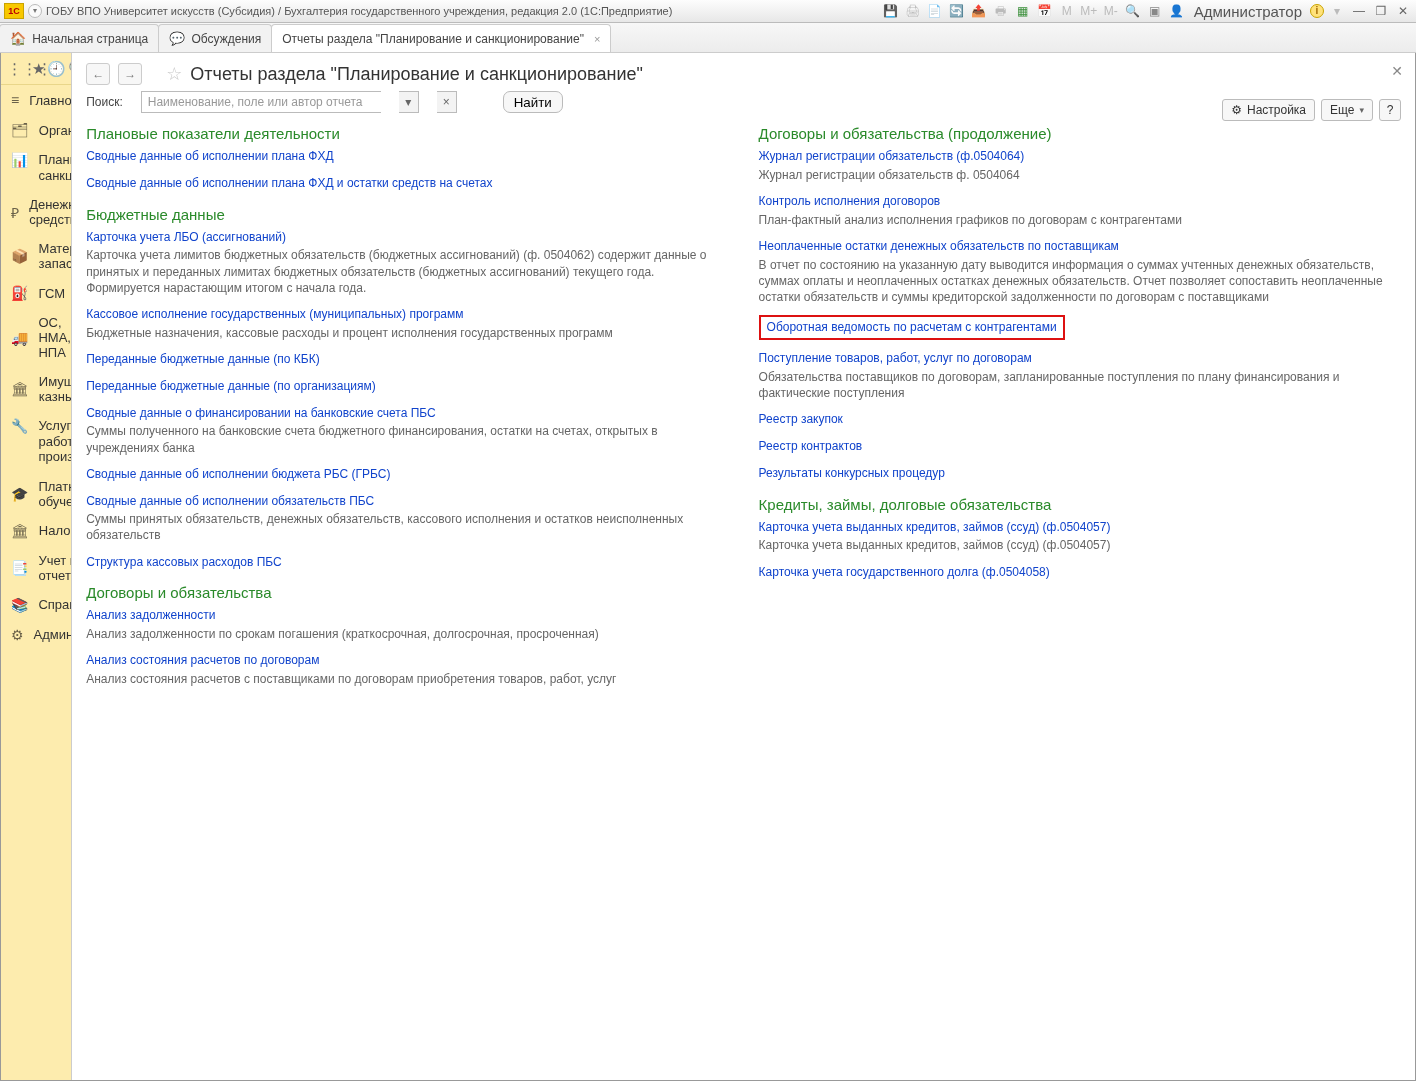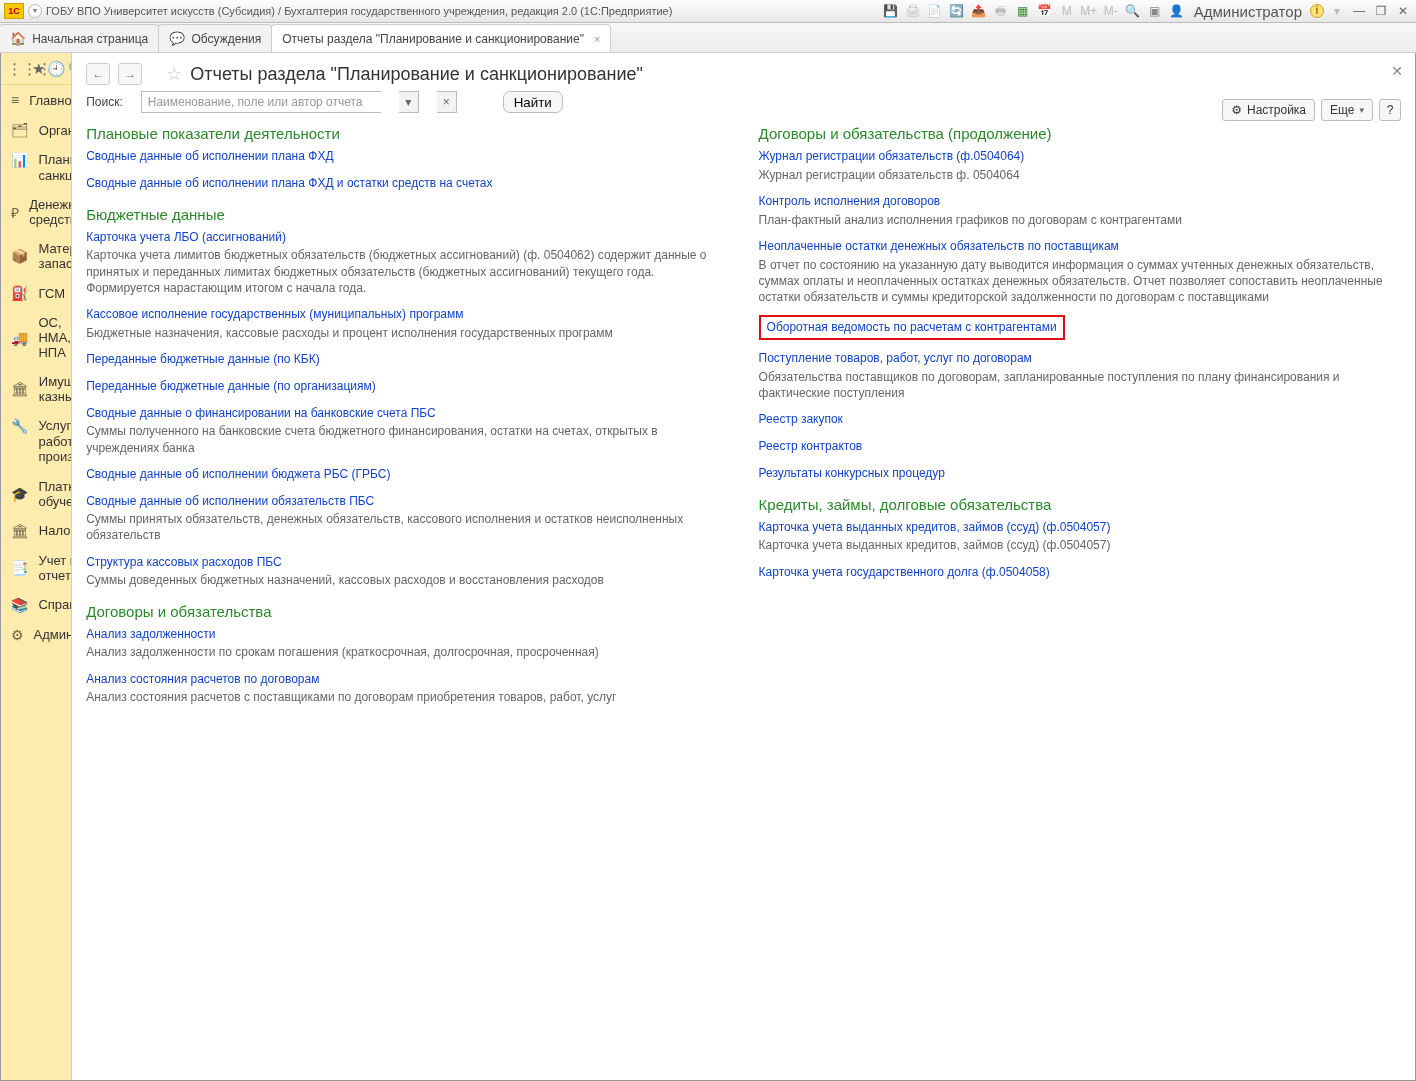--- a/index.html
+++ b/index.html
@@ -293,21 +293,21 @@
           <div class="section-head">Бюджетные данные</div>
           <div class="report-block"><span class="report-link">Карточка учета ЛБО (ассигнований)</span><div class="report-desc">Карточка учета лимитов бюджетных обязательств (бюджетных ассигнований) (ф. 0504062) содержит
 данные о принятых и переданных лимитах бюджетных обязательств (бюджетных ассигнований) текущего года.
 Формируется нарастающим итогом с начала года.</div></div>
           <div class="report-block"><span class="report-link">Кассовое исполнение государственных (муниципальных) программ</span><div class="report-desc">Бюджетные назначения, кассовые расходы и процент исполнения государственных программ</div></div>
           <div class="report-block"><span class="report-link">Переданные бюджетные данные (по КБК)</span></div>
           <div class="report-block"><span class="report-link">Переданные бюджетные данные (по организациям)</span></div>
           <div class="report-block"><span class="report-link">Сводные данные о финансировании на банковские счета ПБС</span><div class="report-desc">Суммы полученного на банковские счета бюджетного финансирования, остатки на счетах, открытых в учреждениях банка</div></div>
           <div class="report-block"><span class="report-link">Сводные данные об исполнении бюджета РБС (ГРБС)</span></div>
           <div class="report-block"><span class="report-link">Сводные данные об исполнении обязательств ПБС</span><div class="report-desc">Суммы принятых обязательств, денежных обязательств, кассового исполнения и остатков неисполненных обязательств</div></div>
-          <div class="report-block"><span class="report-link">Структура кассовых расходов ПБС</span><div class="report-desc">Суммы доведенных бюджетных назначений, кассовых расходов и восстановления расходов</div></div>
+          <div class="report-block"><span class="report-link">Структура кассовых расходов ПБС</span></div>
           <div class="section-head">Договоры и обязательства</div>
           <div class="report-block"><span class="report-link">Анализ задолженности</span><div class="report-desc">Анализ задолженности по срокам погашения (краткосрочная, долгосрочная, просроченная)</div></div>
           <div class="report-block"><span class="report-link">Анализ состояния расчетов по договорам</span><div class="report-desc">Анализ состояния расчетов с поставщиками по договорам приобретения товаров, работ, услуг</div></div>
         </div>
       <div class="col" id="right-col">
           <div class="section-head">Договоры и обязательства (продолжение)</div>
           <div class="report-block"><span class="report-link">Журнал регистрации обязательств (ф.0504064)</span><div class="report-desc">Журнал регистрации обязательств ф. 0504064</div></div>
           <div class="report-block"><span class="report-link">Контроль исполнения договоров</span><div class="report-desc">План-фактный анализ исполнения графиков по договорам с контрагентами</div></div>
           <div class="report-block"><span class="report-link">Неоплаченные остатки денежных обязательств по поставщикам</span><div class="report-desc">В отчет по состоянию на указанную дату выводится информация о суммах учтенных денежных обязательств, суммах оплаты и неоплаченных остатках денежных обязательств. Отчет позволяет сопоставить неоплаченные остатки обязательств и суммы кредиторской задолженности по договорам с поставщиками</div></div>
           <div class="report-block"><span class="highlighted-link"><span class="report-link ">Оборотная ведомость по расчетам с контрагентами</span></span></div>

